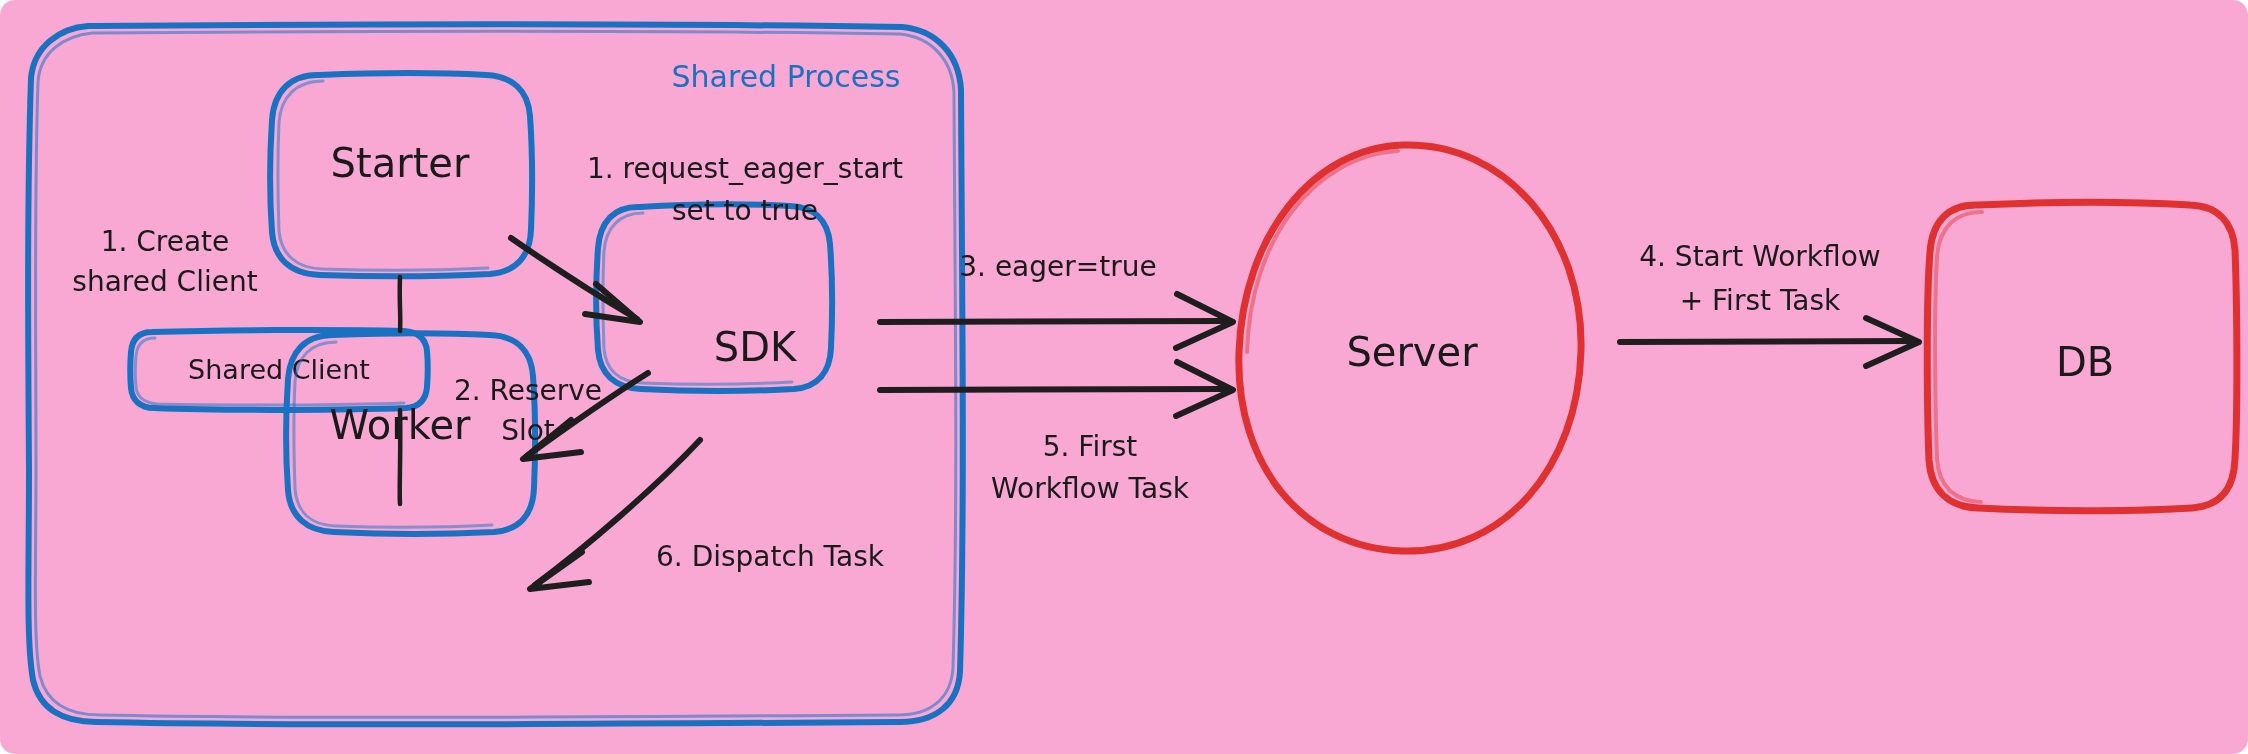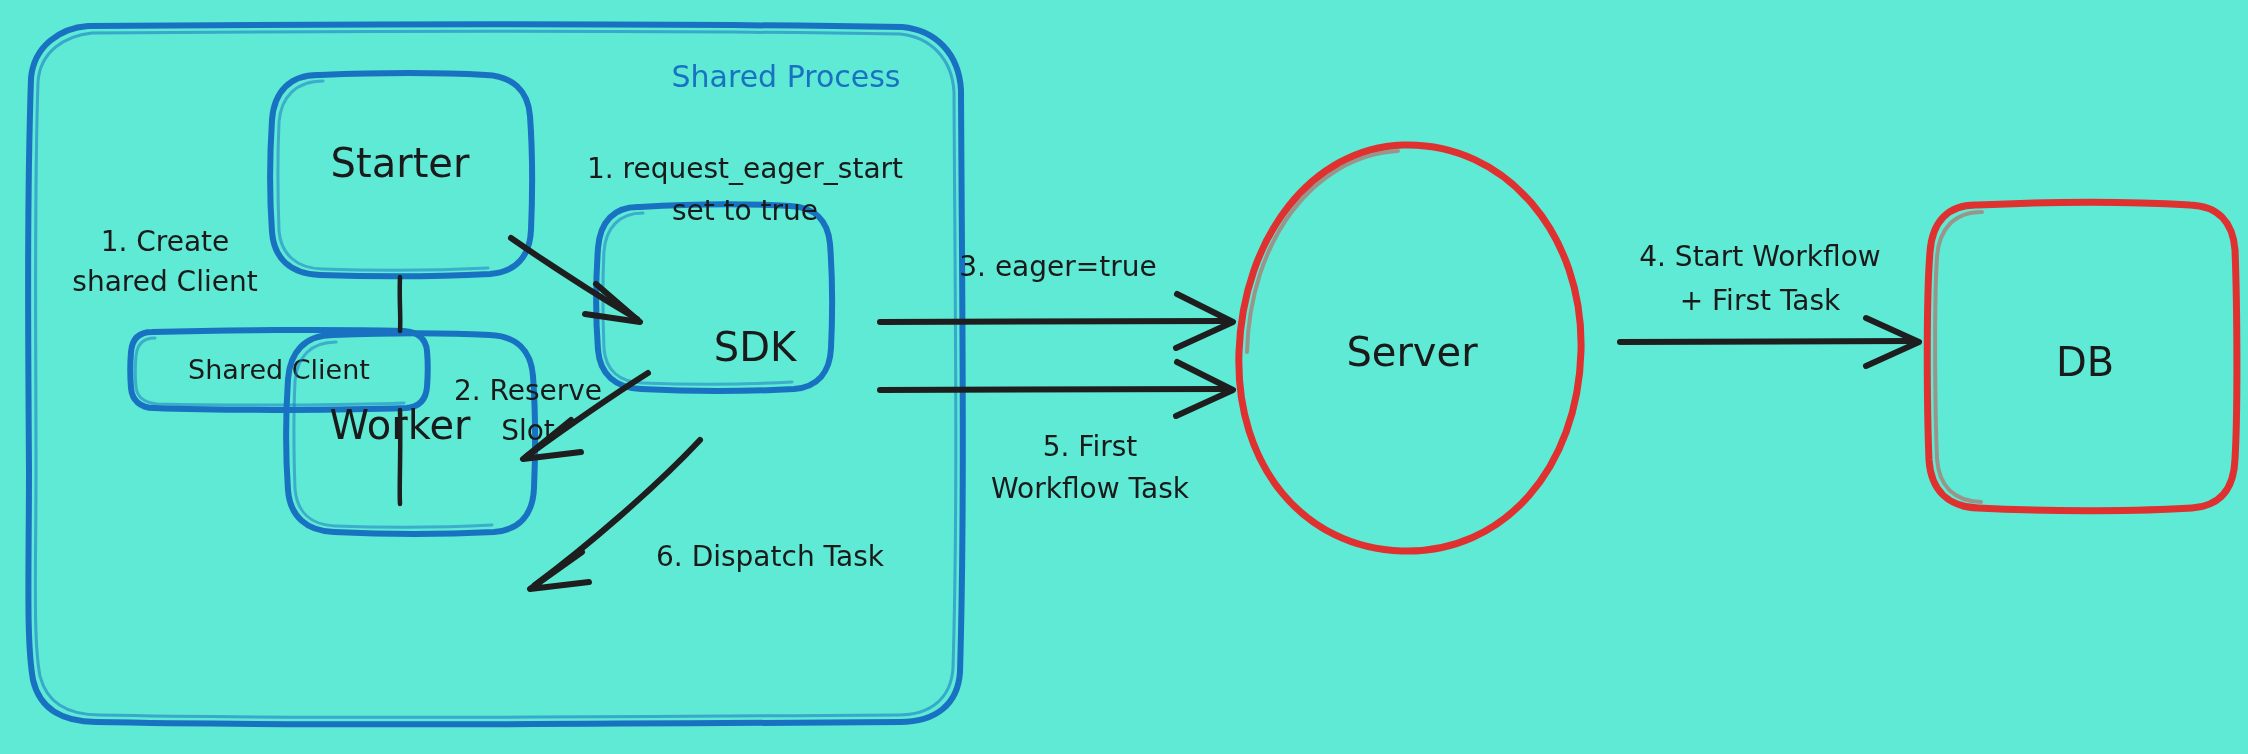--- a/index.html
+++ b/index.html
@@ -10,21 +10,22 @@
   body {
     width: 2248px;
     height: 754px;
     font-family: "DejaVu Sans", sans-serif;
     overflow: hidden;
   }
   #diagram-root {
     position: relative;
     width: 2248px;
     height: 754px;
-    background: #5eead4;
+    background: #f9a8d4;
+    border-radius: 15px;
   }
   svg#scene {
     position: absolute;
     top: 0;
     left: 0;
     width: 2248px;
     height: 754px;
     display: block;
   }
   .node-label {

